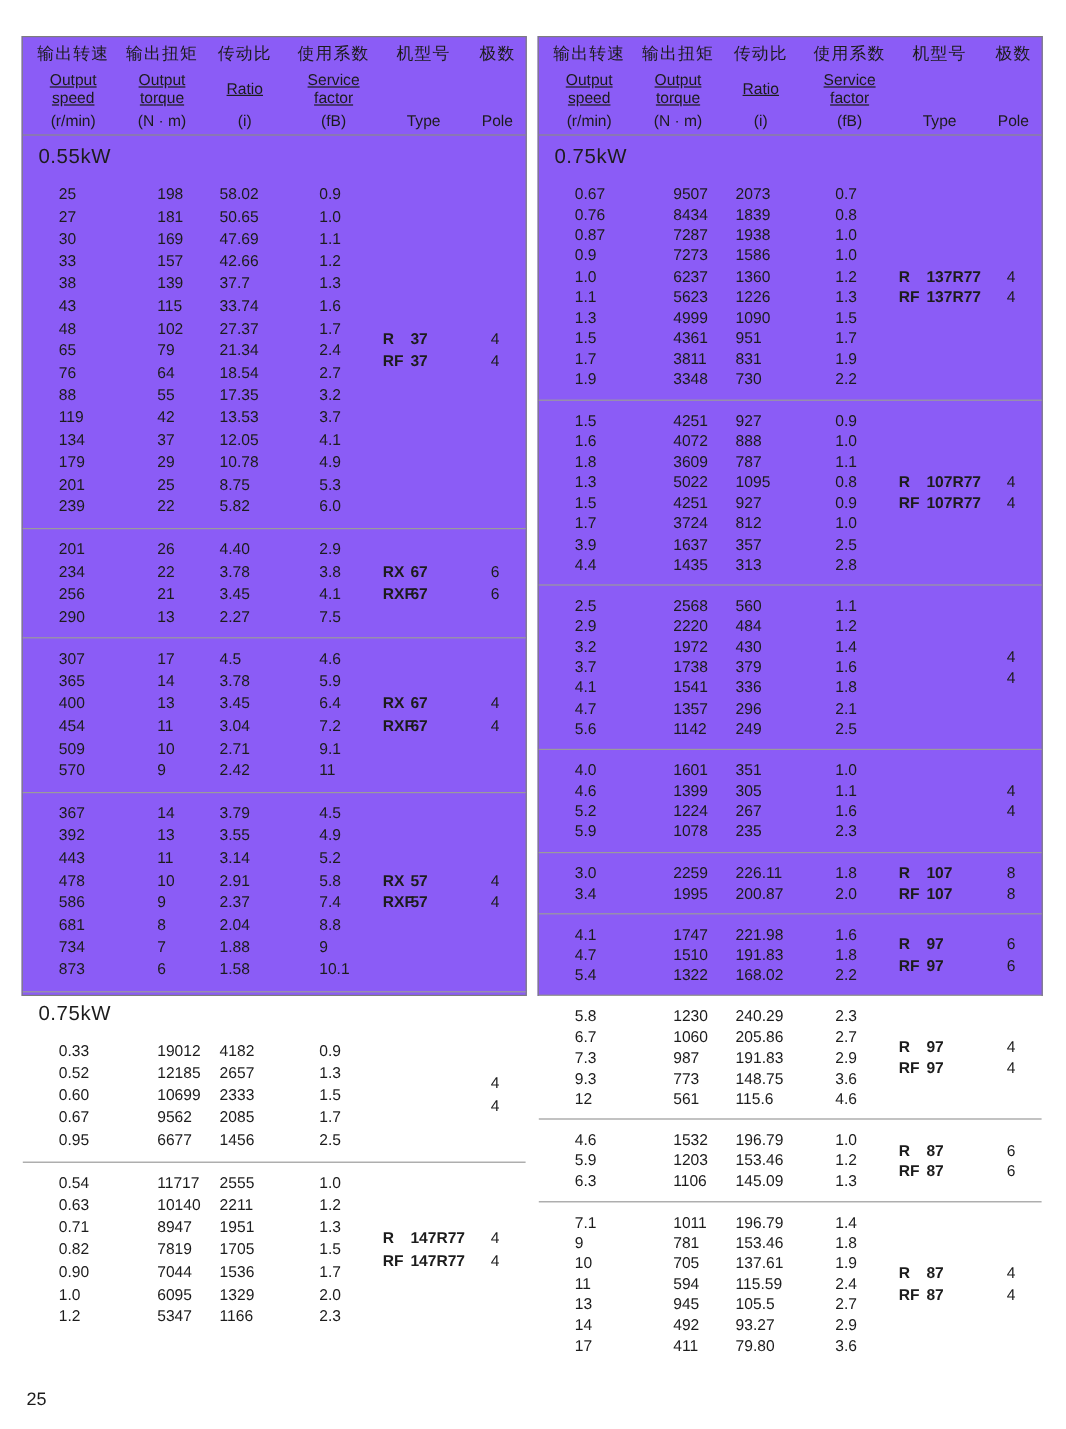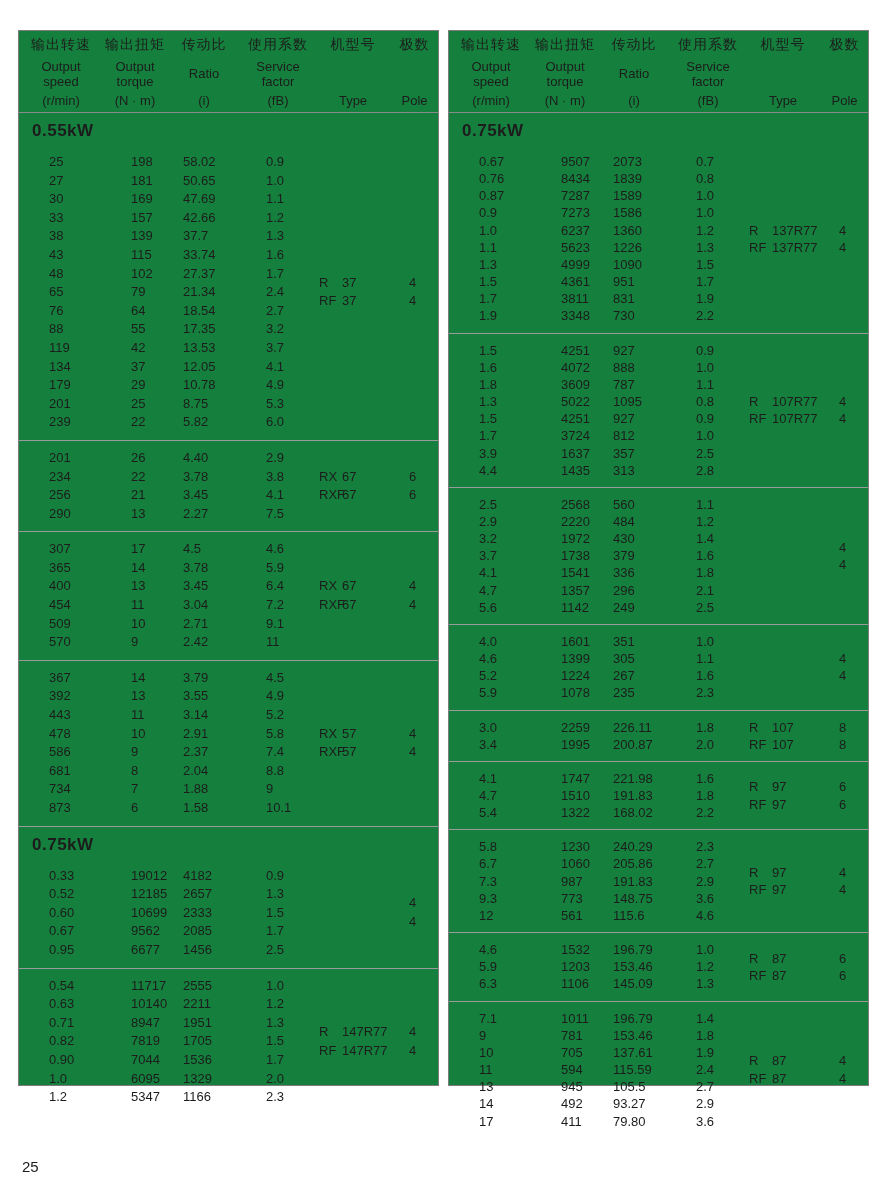--- a/index.html
+++ b/index.html
@@ -2,54 +2,54 @@
 <html><head>
 <meta charset="utf-8">
 <style>
   html,body{margin:0;padding:0;}
   body{
     width:888px;height:1191px;background:#ffffff;position:relative;
     font-family:"Liberation Sans","DejaVu Sans",sans-serif;color:#1c1c1c;
     -webkit-font-smoothing:antialiased;
   }
   .tablebox{
-    position:absolute;top:30px;width:421px;height:1056px;
-    border:1px solid #7d7d7d;background:#15803d;box-sizing:border-box;
+    position:absolute;top:30px;width:421px;height:800px;
+    border:1px solid #7d7d7d;background:#8b5cf6;box-sizing:border-box;
   }
   .tablebox.left{left:18px;}
   .tablebox.right{left:448px;}
   .thead{
     height:82px;box-sizing:border-box;border-bottom:1px solid #8a8a8a;
     display:grid;grid-template-columns:84px 64px 74px 74px 76px 47px;
     padding:5px 0 4px 0;
   }
   .hcell{
     display:flex;flex-direction:column;justify-content:space-between;
     align-items:center;text-align:center;
   }
   .hzh{font-size:14px;letter-spacing:1px;white-space:nowrap;}
-  .hen{font-size:13px;line-height:15px;max-width:62px;}
+  .hen{font-size:13px;line-height:15px;max-width:62px;text-decoration:underline;}
   .hunit{font-size:13px;white-space:nowrap;}
   .sectitle{
-    font-size:17px;font-weight:bold;padding:8px 0 4px 13px;letter-spacing:0.5px;
+    font-size:17px;font-weight:normal;padding:8px 0 4px 13px;letter-spacing:0.5px;
   }
   .sectitle.after-block{border-top:1px solid #9b9b9b;}
   .block{position:relative;padding:8px 0;}
   .block.sep{border-top:1px solid #9b9b9b;}
   .rows{padding-left:30px;}
   .drow{
     display:grid;grid-template-columns:82px 52px 83px 1fr;
     font-size:13px;line-height:var(--rh);
   }
   .tablebox.left{--rh:18.6px;}
   .tablebox.right{--rh:17.15px;}
   .typecol{
     position:absolute;left:300px;top:0;bottom:0;
     display:flex;flex-direction:column;justify-content:center;
-    font-size:13px;line-height:var(--rh);white-space:nowrap;
+    font-size:13px;line-height:var(--rh);white-space:nowrap;font-weight:bold;
   }
   .tprefix{display:inline-block;width:23px;}
   .polecol{
     position:absolute;left:390px;top:0;bottom:0;
     display:flex;flex-direction:column;justify-content:center;
     font-size:13px;line-height:var(--rh);
   }
   .pagenum{position:absolute;left:22px;top:1158px;font-size:15px;}
 </style>
 </head>
@@ -470,21 +470,21 @@
           </div>
           <div class="drow">
             <span class="c">0.76</span>
             <span class="c">8434</span>
             <span class="c">1839</span>
             <span class="c">0.8</span>
           </div>
           <div class="drow">
             <span class="c">0.87</span>
             <span class="c">7287</span>
-            <span class="c">1589</span>
+            <span class="c">1938</span>
             <span class="c">1.0</span>
           </div>
           <div class="drow">
             <span class="c">0.9</span>
             <span class="c">7273</span>
             <span class="c">1586</span>
             <span class="c">1.0</span>
           </div>
           <div class="drow">
             <span class="c">1.0</span>

